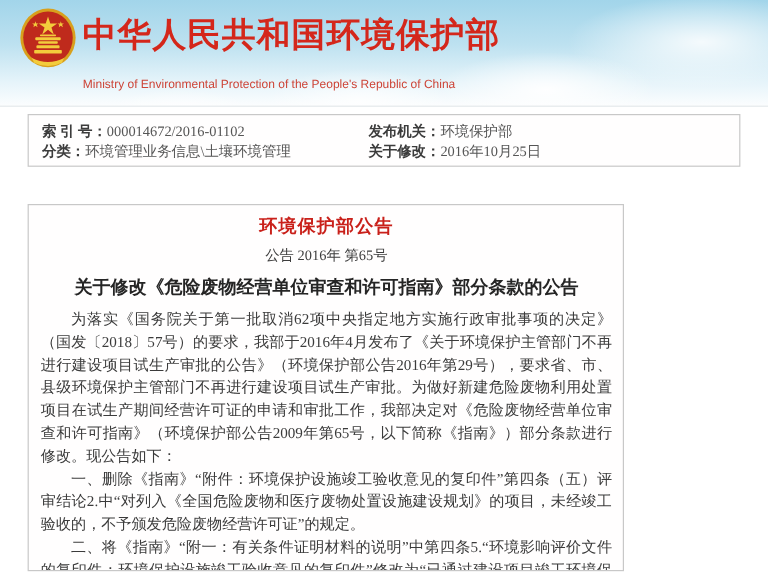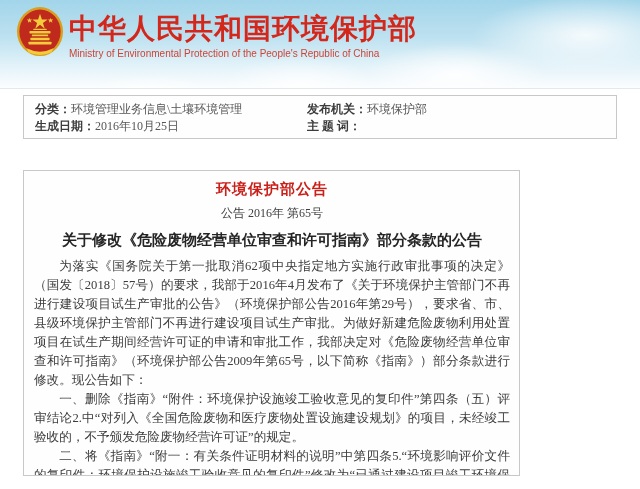--- a/index.html
+++ b/index.html
@@ -29,21 +29,21 @@
     width: 48px; height: 54px;
   }
   .title-block { position: absolute; left: 69px; top: 13px; }
   .cn-title {
     font-family: "Liberation Sans", "DejaVu Sans", sans-serif;
     font-size: 28px; font-weight: bold; color: #d4271b;
     letter-spacing: 1px; line-height: 32px; white-space: nowrap;
   }
   .en-title {
     font-family: "Liberation Sans", "DejaVu Sans", sans-serif;
-    font-size: 10px; color: #cd4437; margin-top: 3px; white-space: nowrap;
+    font-size: 10px; color: #cd4437; margin-top: 20px; white-space: nowrap;
   }
 
   
   .meta-card {
     position: absolute; left: 23px; top: 95px;
     width: 594px;
     border: 1px solid #c8c8c8;
     background: #fffefe;
     padding: 5px 6px 4px 11px;
     font-size: 12px; color: #4c4c4c;
@@ -106,30 +106,30 @@
   </svg>
   <div class="title-block">
     <div class="cn-title">中华人民共和国环境保护部</div>
     <div class="en-title">Ministry of Environmental Protection of the People's Republic of China</div>
   </div>
 </div>
 
 <div class="meta-card">
   <div class="meta-grid">
     <div class="meta-cell">
-      <span class="lbl">分类：</span><span class="val">环境管理业务信息\土壤环境管理</span>
+      <span class="lbl">索 引 号：</span><span class="val">000014672/2016-01102</span>
     </div>
     <div class="meta-cell">
       <span class="lbl">发布机关：</span><span class="val">环境保护部</span>
     </div>
     <div class="meta-cell">
-      <span class="lbl">生成日期：</span><span class="val">2016年10月25日</span>
+      <span class="lbl">分类：</span><span class="val">环境管理业务信息\土壤环境管理</span>
     </div>
     <div class="meta-cell">
-      <span class="lbl">主 题 词：</span><span class="val"></span>
+      <span class="lbl">关于修改：</span><span class="val">2016年10月25日</span>
     </div>
   </div>
 </div>
 
 <div class="doc-card">
   <div class="doc-org">环境保护部公告</div>
   <div class="doc-no">公告 2016年 第65号</div>
   <div class="doc-title">关于修改《危险废物经营单位审查和许可指南》部分条款的公告</div>
   <div class="doc-body">
     <p>为落实《国务院关于第一批取消62项中央指定地方实施行政审批事项的决定》（国发〔2018〕57号）的要求，我部于2016年4月发布了《关于环境保护主管部门不再进行建设项目试生产审批的公告》（环境保护部公告2016年第29号），要求省、市、县级环境保护主管部门不再进行建设项目试生产审批。为做好新建危险废物利用处置项目在试生产期间经营许可证的申请和审批工作，我部决定对《危险废物经营单位审查和许可指南》（环境保护部公告2009年第65号，以下简称《指南》）部分条款进行修改。现公告如下：</p>

